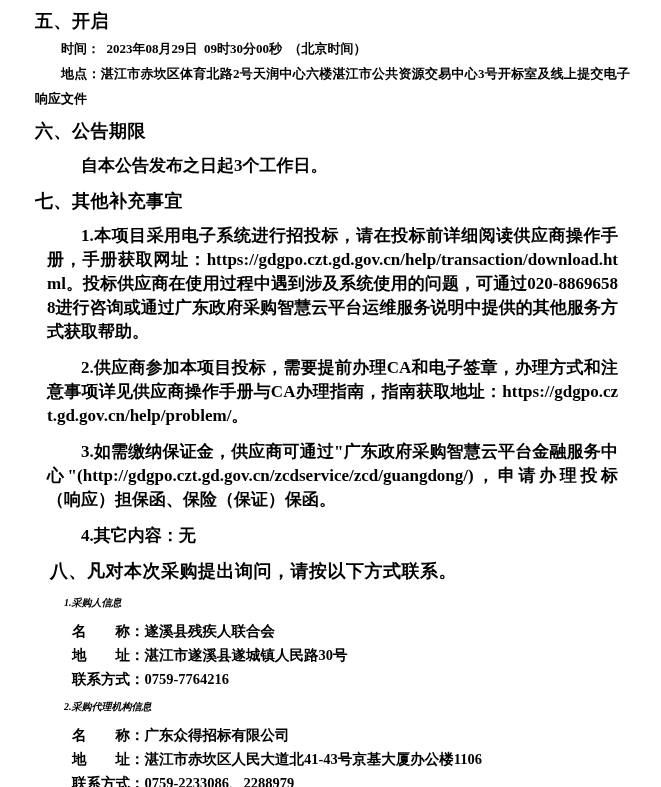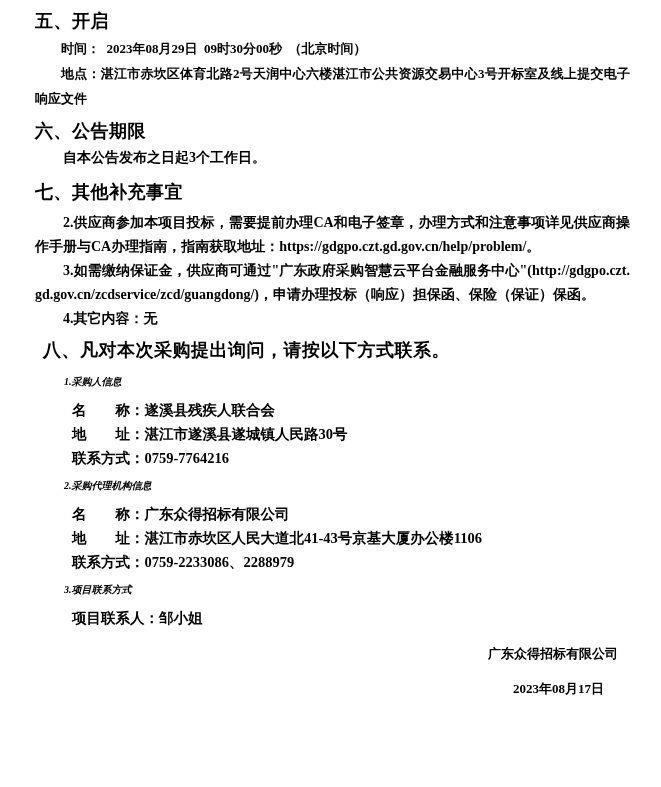--- a/index.html
+++ b/index.html
@@ -24,33 +24,33 @@
   .sec-heading {
     font-size: 18px;
     line-height: 22px;
     margin: 0;
     font-weight: 700;
     letter-spacing: 0.5px;
   }
   .h-five  { margin: 0 0 4px 0; }
   .h-six   { margin: 9px 0 4px 0; }
   .h-seven { margin: 11px 0 8px 0; }
-  .h-eight { margin: 8px 0 9px 8px; }
+  .h-eight { margin: 8px 0 9px 15px; }
   .line {
     font-size: 13px;
     line-height: 25px;
     margin: 0;
     text-indent: 2em;
     text-align: justify;
     white-space: pre-wrap;
   }
   .para {
-    font-size: 14px;
+    font-size: 17px;
     line-height: 24px;
-    margin: 0;
+    margin: 12px;
     text-indent: 2em;
     text-align: justify;
     word-break: break-all;
   }
   .group-title {
     font-size: 10px;
     line-height: 24px;
     margin: 4px;
     padding-left: 25px;
     font-style: italic;
@@ -83,20 +83,21 @@
 <div class="doc">
 
   <h2 class="sec-heading h-five">五、开启</h2>
   <p class="line">时间：  2023年08月29日  09时30分00秒  （北京时间）</p>
   <p class="line">地点：湛江市赤坎区体育北路2号天润中心六楼湛江市公共资源交易中心3号开标室及线上提交电子响应文件</p>
 
   <h2 class="sec-heading h-six">六、公告期限</h2>
   <p class="para">自本公告发布之日起3个工作日。</p>
 
   <h2 class="sec-heading h-seven">七、其他补充事宜</h2>
+  <p class="para">1.本项目采用电子系统进行招投标，请在投标前详细阅读供应商操作手册，手册获取网址：https://gdgpo.czt.gd.gov.cn/help/transaction/download.html。投标供应商在使用过程中遇到涉及系统使用的问题，可通过020-88696588进行咨询或通过广东政府采购智慧云平台运维服务说明中提供的其他服务方式获取帮助。</p>
   <p class="para">2.供应商参加本项目投标，需要提前办理CA和电子签章，办理方式和注意事项详见供应商操作手册与CA办理指南，指南获取地址：https://gdgpo.czt.gd.gov.cn/help/problem/。</p>
   <p class="para">3.如需缴纳保证金，供应商可通过"广东政府采购智慧云平台金融服务中心"(http://gdgpo.czt.gd.gov.cn/zcdservice/zcd/guangdong/)，申请办理投标（响应）担保函、保险（保证）保函。</p>
   <p class="para">4.其它内容：无</p>
 
   <h2 class="sec-heading h-eight">八、凡对本次采购提出询问，请按以下方式联系。</h2>
 
   <div>
     <p class="group-title">1.采购人信息</p>
     <p class="contact-line">名　　称：遂溪县残疾人联合会</p>
     <p class="contact-line">地　　址：湛江市遂溪县遂城镇人民路30号</p>

